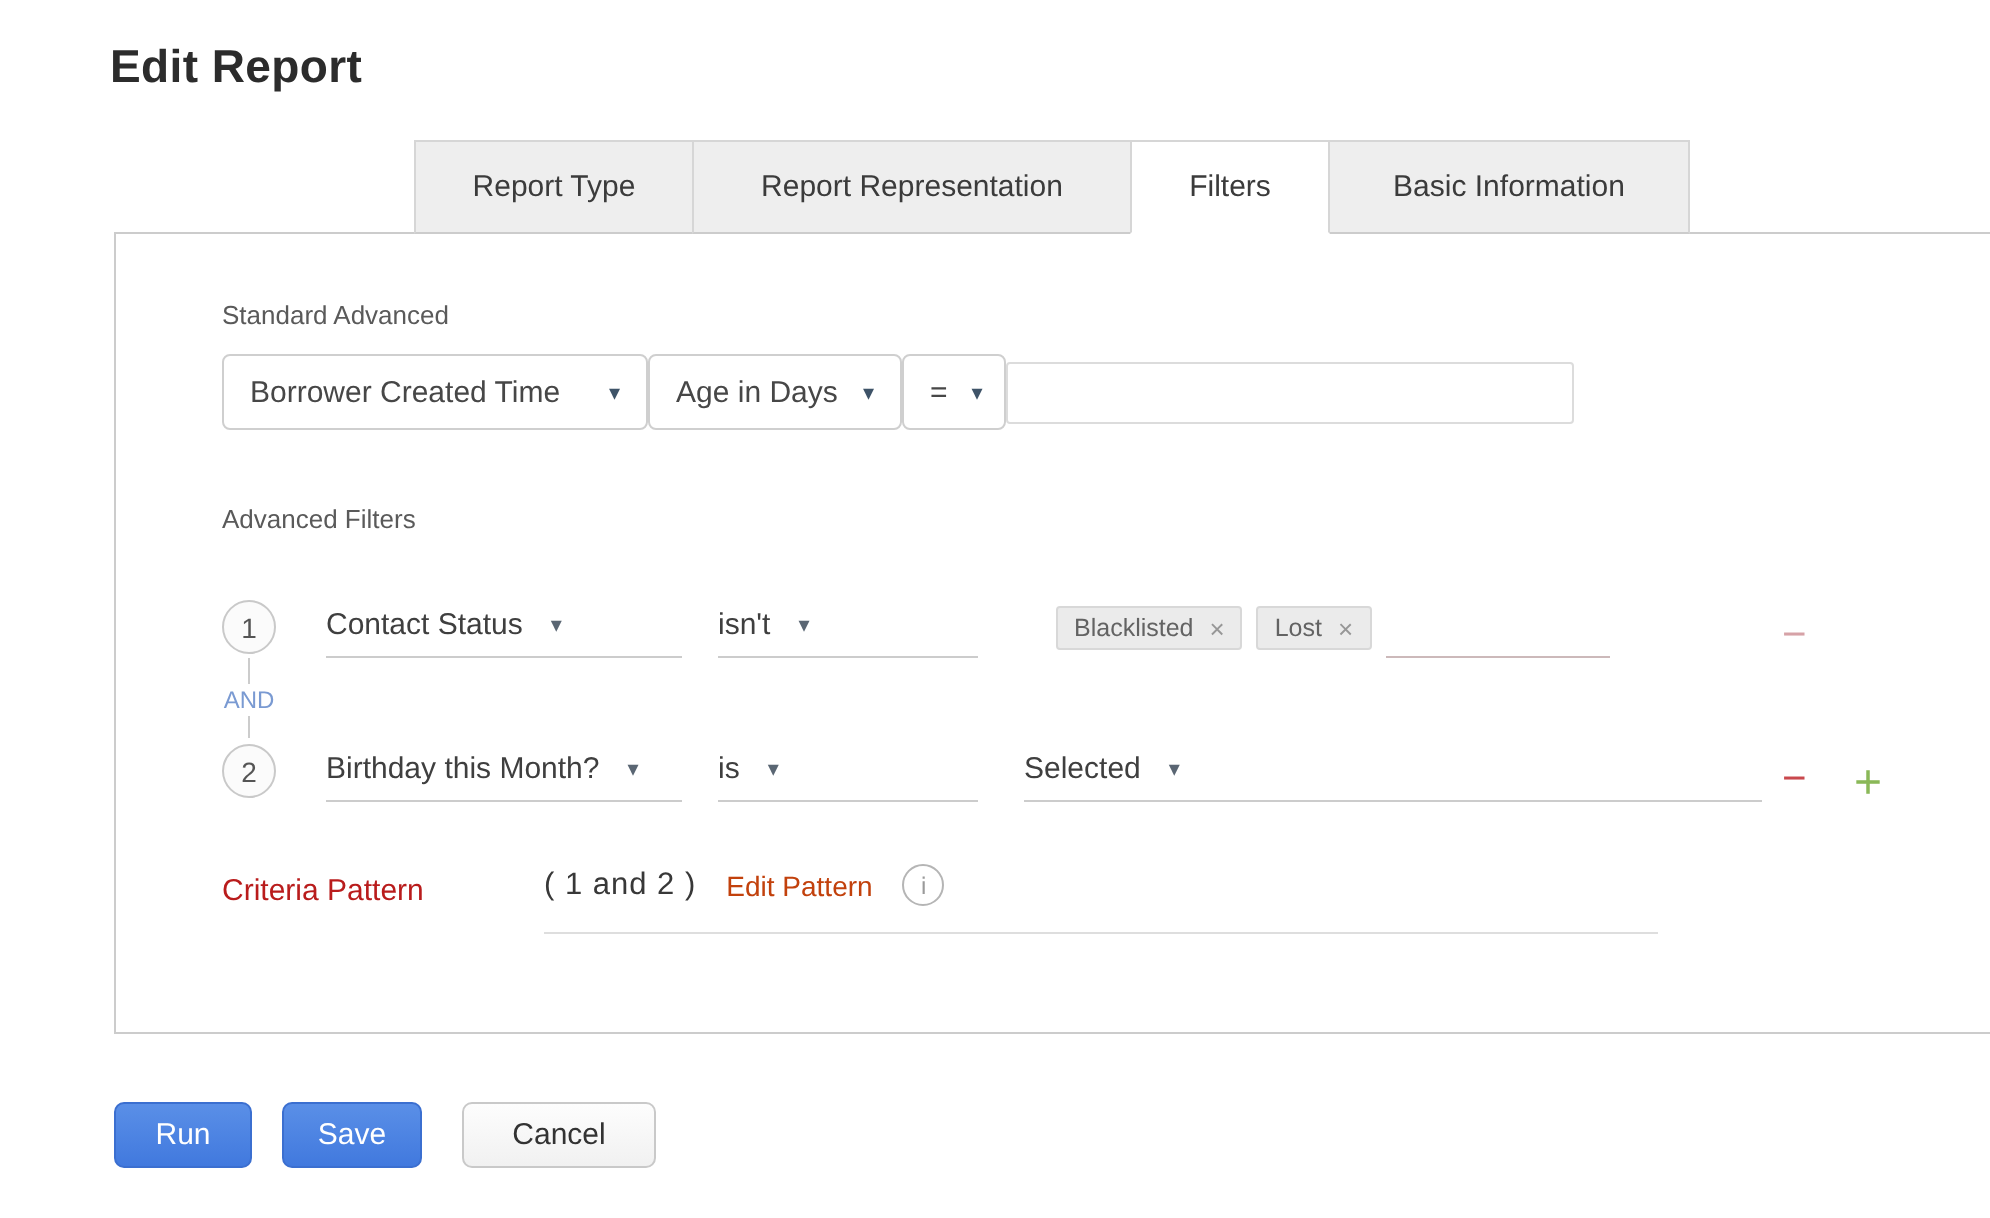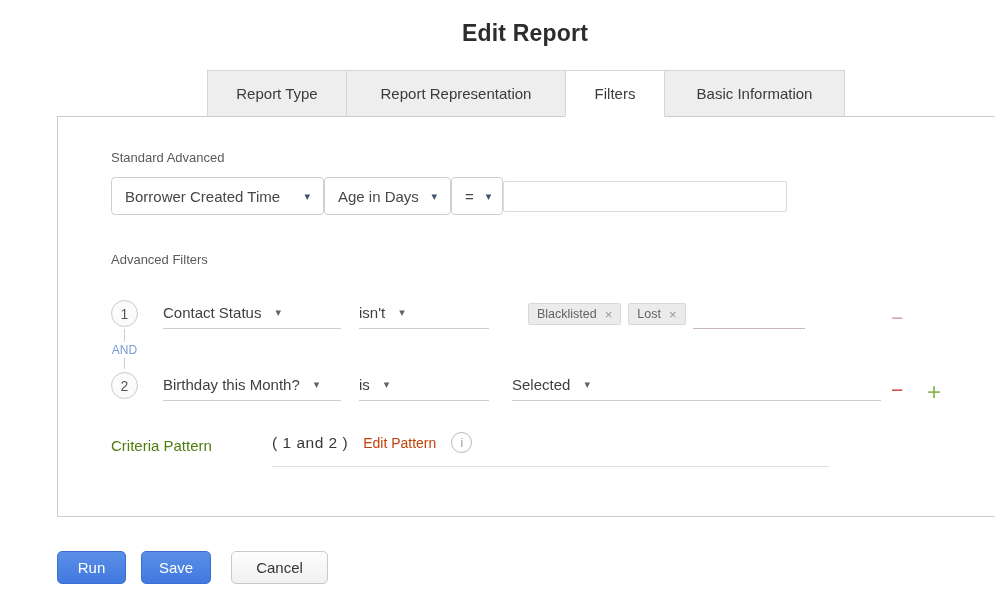--- a/index.html
+++ b/index.html
@@ -4,21 +4,20 @@
 <style>
   * { margin:0; padding:0; box-sizing:border-box; }
   html,body { background:#fff; }
   body {
     width:995px; height:609px; overflow:hidden; position:relative;
     font-family:"Liberation Sans", sans-serif; color:#3c3c3c;
   }
   .page-title {
     margin:20px 0 0 55px; font-size:23px; font-weight:600; color:#2c2c2c;
     letter-spacing:.2px;
-    text-align:center;
   }
 
   
   .tabs {
     display:flex; margin:23px 0 -1px 57px; position:relative; z-index:2;
     align-items:flex-start;
     justify-content:center;
   }
   .tab {
     height:47px; line-height:45px; text-align:center; font-size:15px; color:#3b3b3b;
@@ -98,21 +97,21 @@
   }
 
   
   .connector { width:27px; display:flex; flex-direction:column; align-items:center; }
   .connector .vline { width:1px; background:#cccccc; }
   .vline.top { height:13px; } .vline.bot { height:11px; }
   .connector .and { font-size:12px; color:#7a9ad2; white-space:nowrap; padding:1px 0; }
 
   
   .criteria-row { display:flex; margin-top:31px; align-items:flex-start; }
-  .criteria-label { width:161px; font-size:15px; color:#4d7c0f; padding-top:5px; }
+  .criteria-label { width:161px; font-size:15px; color:#b91c1c; padding-top:5px; }
   .criteria-wrap {
     width:557px; border-bottom:1px solid #dedede; display:flex; align-items:center;
     gap:15px; padding-bottom:13px;
   }
   .criteria-pattern { font-size:15.5px; color:#383838; letter-spacing:.5px; }
   .edit-link { font-size:14px; color:#c2410c; cursor:pointer; }
   .info-icon {
     width:21px; height:21px; border:1px solid #b5b5b5; border-radius:50%;
     color:#9a9a9a; font-size:12px; display:flex; align-items:center; justify-content:center;
     cursor:pointer; font-style:normal;

